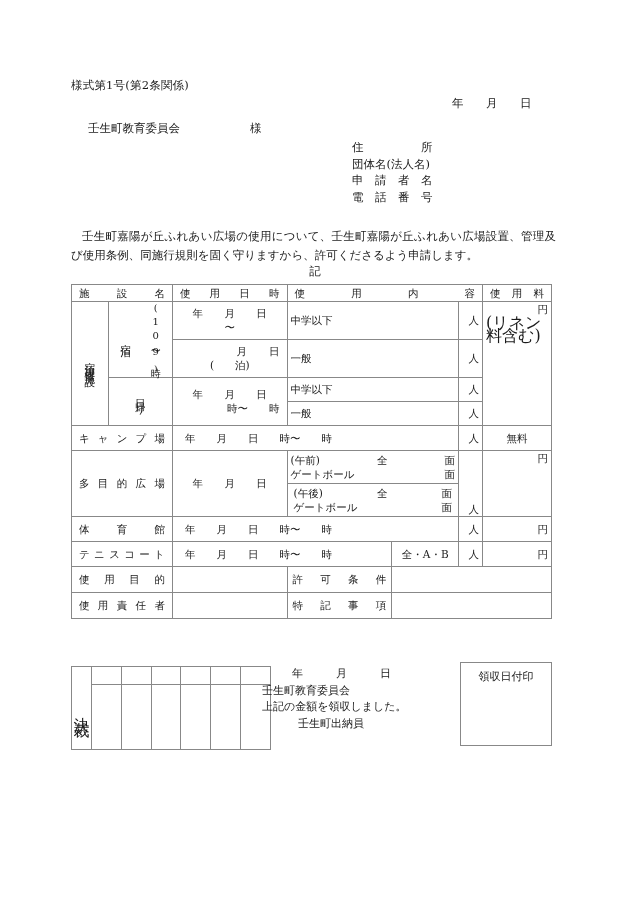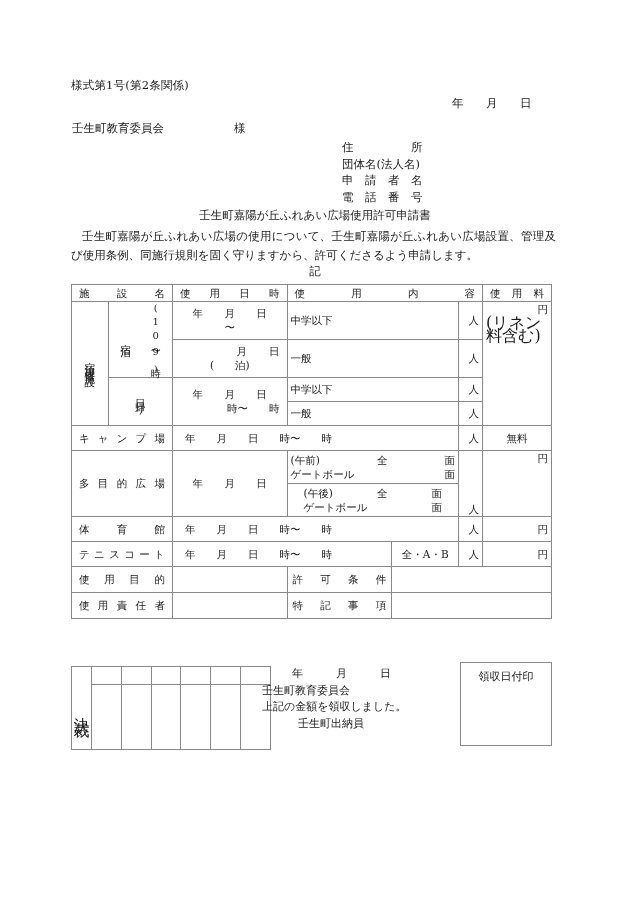--- a/index.html
+++ b/index.html
@@ -21,27 +21,27 @@
     font-size: 11.5px; letter-spacing: 0.2px; white-space: nowrap;
   }
   .date-line {
     position: absolute; left: 452px; top: 96px;
     font-size: 11.5px; white-space: nowrap;
   }
   .date-line span { display: inline-block; }
   .date-line .d-y { width: 34px; }
   .date-line .d-m { width: 34px; }
   .addressee {
-    position: absolute; left: 72px; top: 121px;
+    position: absolute; left: 88px; top: 121px;
     font-size: 11.5px; white-space: nowrap;
   }
   .addressee .sama { display: inline-block; margin-left: 70px; }
 
   .applicant-block {
-    position: absolute; left: 342px; top: 139px;
+    position: absolute; left: 352px; top: 139px;
     font-size: 11.5px; line-height: 16.5px;
   }
   .applicant-block .row { white-space: nowrap; }
 
   .doc-title {
     position: absolute; left: 0; top: 208px; width: 630px;
     text-align: center; font-size: 11.5px; white-space: nowrap;
   }
   .body-para {
     position: absolute; left: 71px; top: 227px; width: 485px;
@@ -148,21 +148,20 @@
     <span>壬生町教育委員会</span><span class="sama">様</span>
   </div>
 
   <div class="applicant-block">
     <div class="row">住　　　　　所</div>
     <div class="row">団体名(法人名)</div>
     <div class="row">申　請　者　名</div>
     <div class="row">電　話　番　号</div>
   </div>
 
-  <div class="doc-title">壬生町嘉陽が丘ふれあい広場使用許可申請書</div>
 
   <div class="body-para">壬生町嘉陽が丘ふれあい広場の使用について、壬生町嘉陽が丘ふれあい広場設置、管理及び使用条例、同施行規則を固く守りますから、許可くださるよう申請します。</div>
 
   <div class="ki-mark">記</div>
 
   <table class="main">
     <colgroup>
       <col style="width:37px">
       <col style="width:64px">
       <col style="width:115px">
@@ -312,21 +311,21 @@
         <div style="display:flex;justify-content:space-between;">
           <span>ゲートボール</span>
           <span>面</span>
         </div>
       </td>
       <td rowspan="2" class="cell-right" style="vertical-align:bottom;">人</td>
       <td rowspan="2" class="cell-right" style="vertical-align:top;">円</td>
     </tr>
 
     <tr>
-      <td colspan="2" style="height:29px;padding:2px 16px;">
+      <td colspan="2" style="height:29px;padding:2px 6px;">
         <div style="display:flex;justify-content:space-between;">
           <span>(午後)</span>
           <span>全</span>
           <span>面</span>
         </div>
         <div style="display:flex;justify-content:space-between;">
           <span>ゲートボール</span>
           <span>面</span>
         </div>
       </td>

